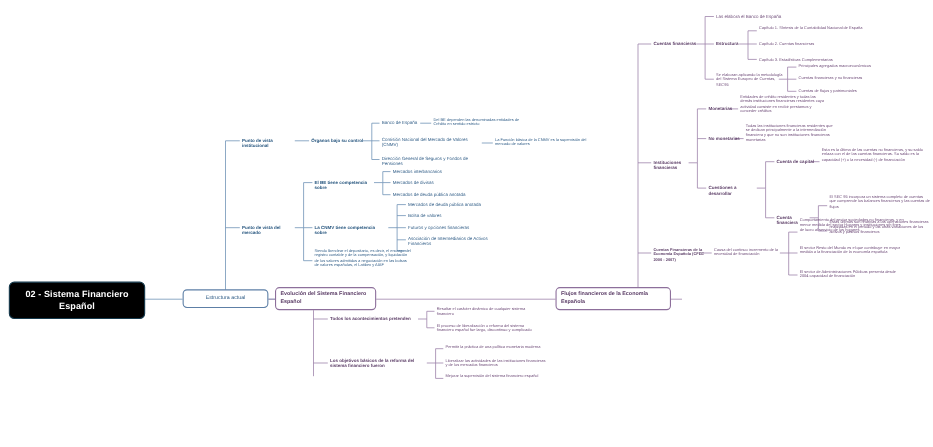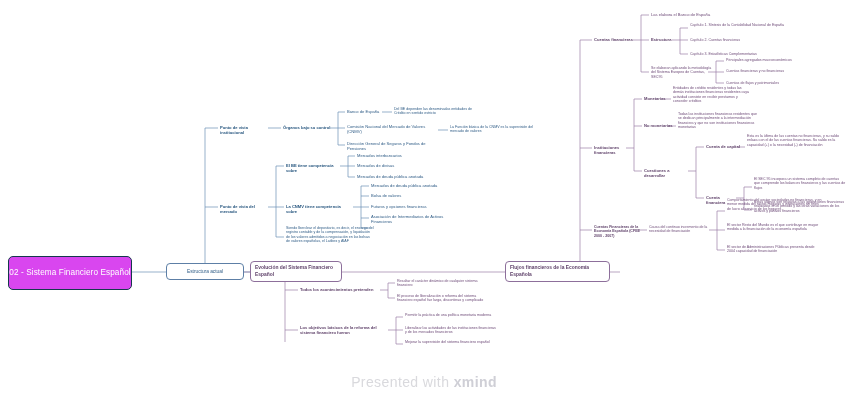--- a/index.html
+++ b/index.html
@@ -19,22 +19,22 @@
   .c-pur{color:#6e4b78;}
   .c-purb{color:#5d3f68;font-weight:bold;}
 
   .fz5{font-size:3.6px;}
   .fz6{font-size:4.1px;}
   .fz6b{font-size:4.1px;font-weight:bold;}
 
   
   .root{
     position:absolute;left:8px;top:256px;width:122px;height:32px;
-    background:#d946ef;border:1px solid #15394c;border-radius:5px;
-    color:#ffffff;font-size:8.2px;font-weight:normal;line-height:1.35;
+    background:#000000;border:1px solid #15394c;border-radius:5px;
+    color:#ffffff;font-size:8.2px;font-weight:bold;line-height:1.35;
     display:flex;align-items:center;justify-content:center;text-align:center;
     letter-spacing:.1px;
   }
   .pillbox{
     position:absolute;background:#ffffff;border:1px solid #5d7fa6;
     border-radius:4px;display:flex;align-items:center;box-sizing:border-box;
   }
   .pillbox.blue{border-color:#5d7fa6;}
   .pillbox.purple{border-color:#8d6f9b;}
   .pillbox span{display:block;}
@@ -253,18 +253,14 @@
   <div class="t fz6b c-purb" style="left:706px;top:195px;width:34px;">Cuenta financiera</div>
   <div class="t fz5 c-pur" style="left:754px;top:177px;width:92px;">El SEC 95 incorpora un sistema completo de cuentas que comprende los balances financieros y las cuentas de flujos</div>
   <div class="t fz5 c-pur" style="left:754px;top:200px;width:92px;">Estás últimas son relativas a las operaciones financieras realizadas en el periodo y las otras variaciones de los activos y pasivos financieros</div>
 
   <div class="t fz5 c-purb" style="left:594px;top:225px;width:52px;">Cuentas Financieras de la Economía Española (CFEE 2000 - 2007)</div>
   <div class="t fz5 c-pur" style="left:649px;top:225px;width:62px;">Causa del continuo incremento de la necesidad de financiación</div>
   <div class="t fz5 c-pur" style="left:727px;top:198px;width:96px;">Comportamiento del sector sociedades no financieras, y en menor medida del sector Hogares y instituciones sin fines de lucro al servicio de los hogares</div>
   <div class="t fz5 c-pur" style="left:727px;top:223px;width:96px;">El sector Resto del Mundo es el que contribuye en mayor medida a la financiación de la economía española</div>
   <div class="t fz5 c-pur" style="left:727px;top:245px;width:96px;">El sector de Administraciones Públicas presenta desde 2004 capacidad de financiación</div>
 
-  <div id="watermark">
-    <span>Presented with</span>
-    <b>xmind</b>
-  </div>
 
 </div>
 
 </body></html>

